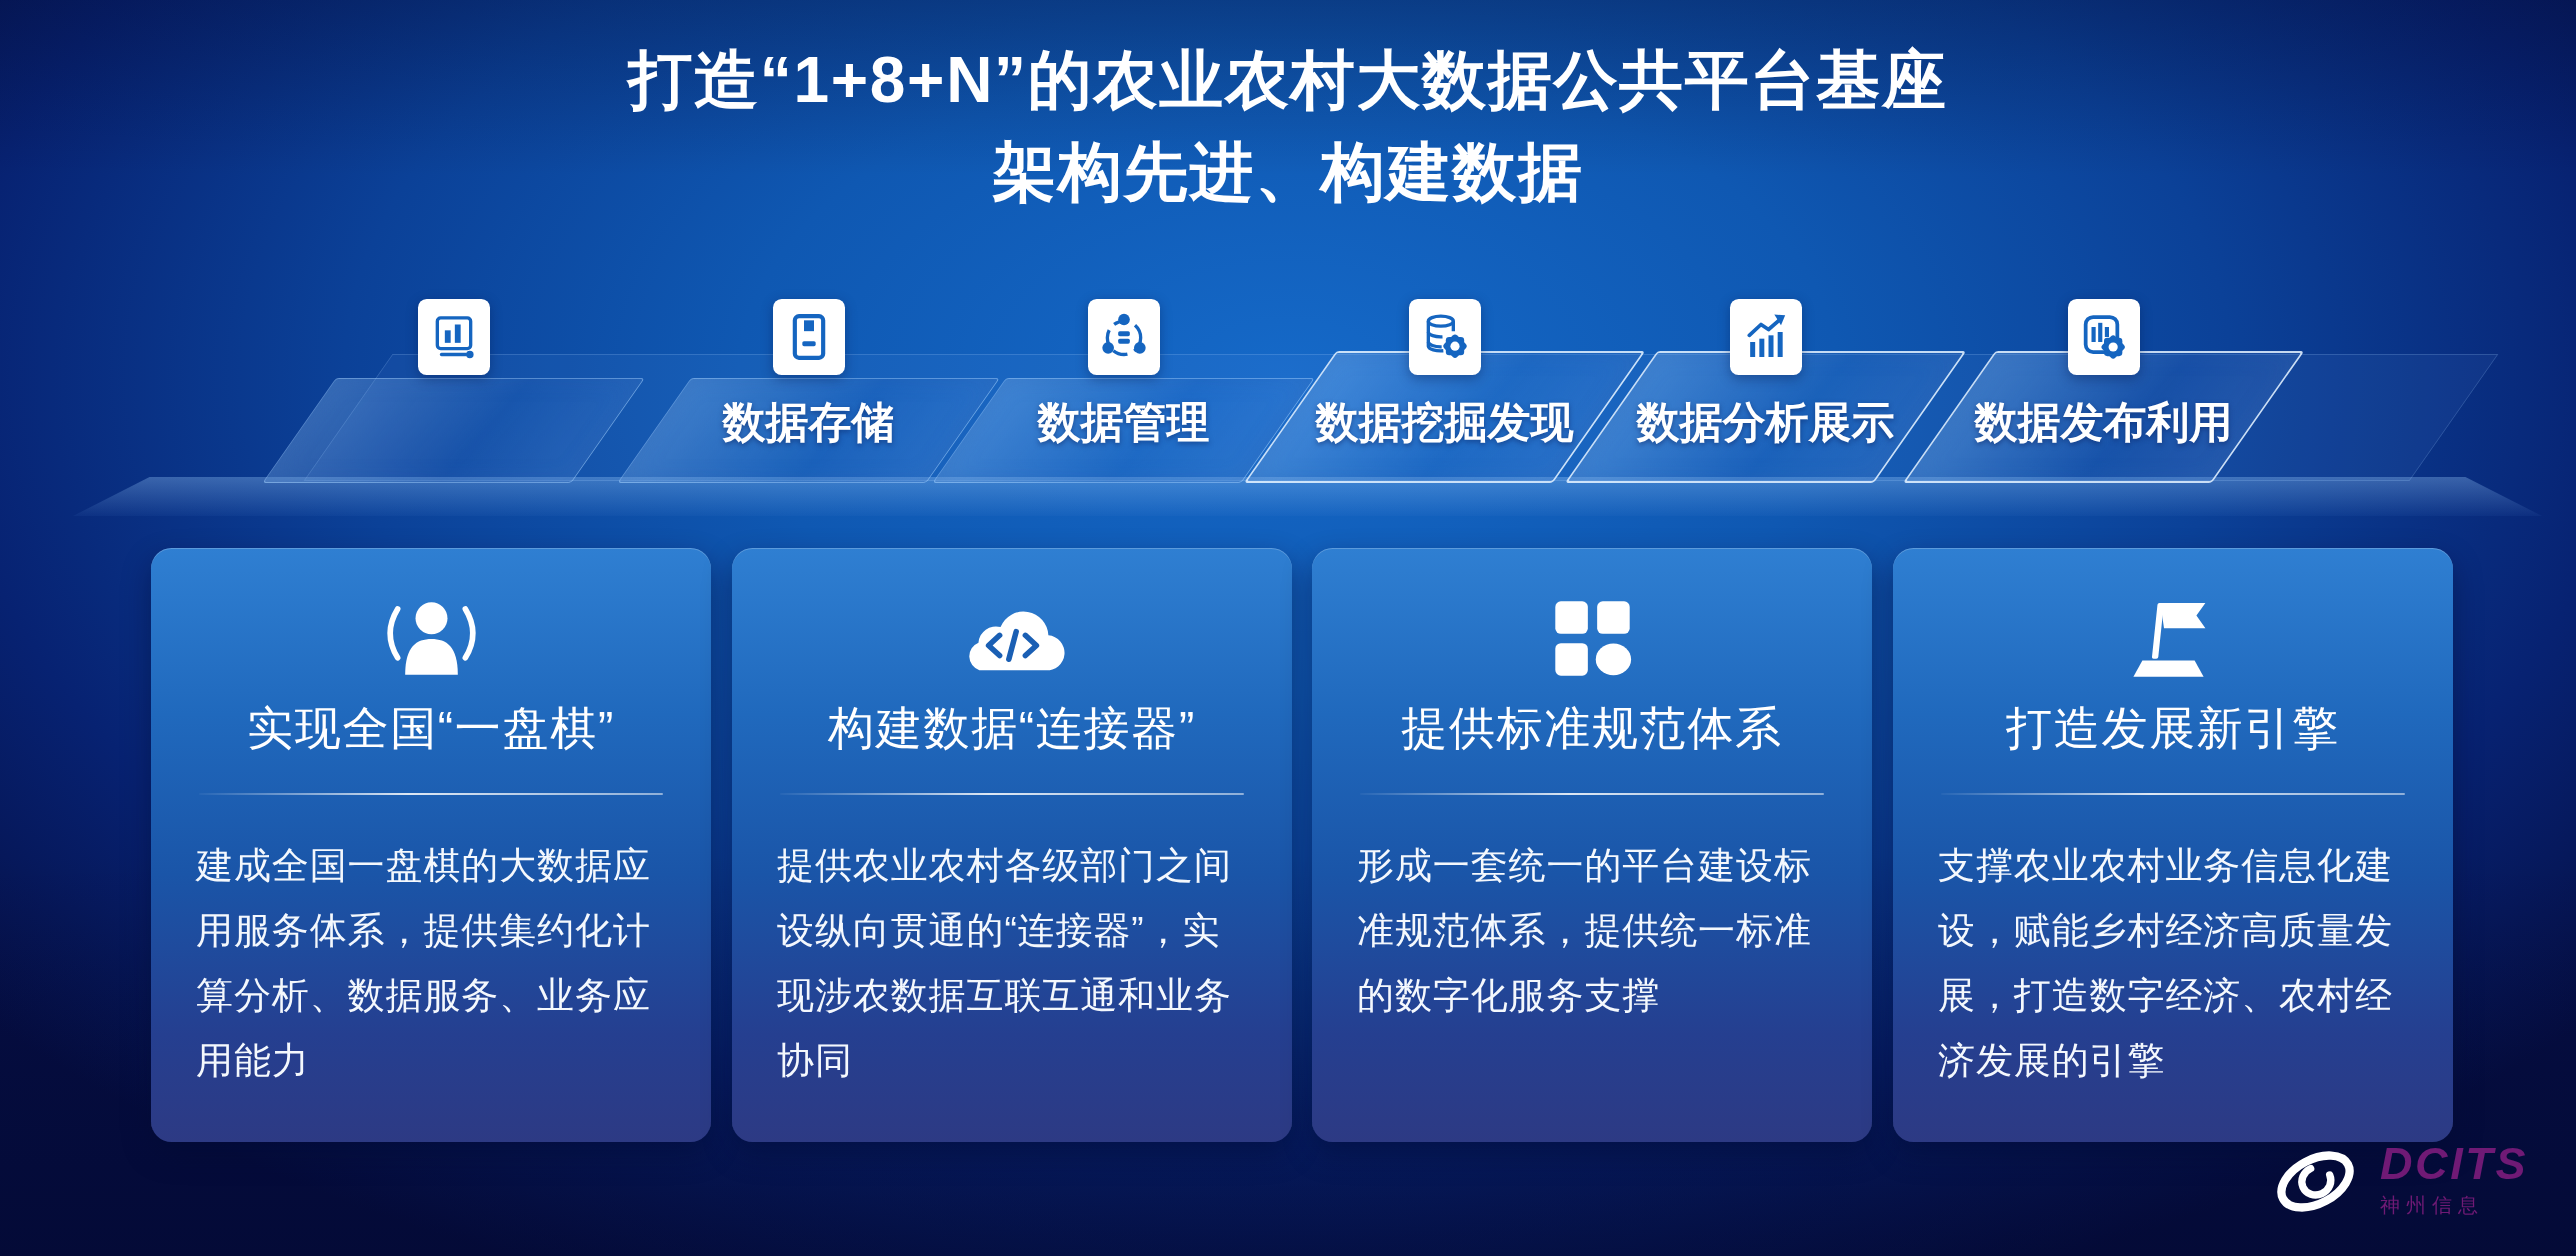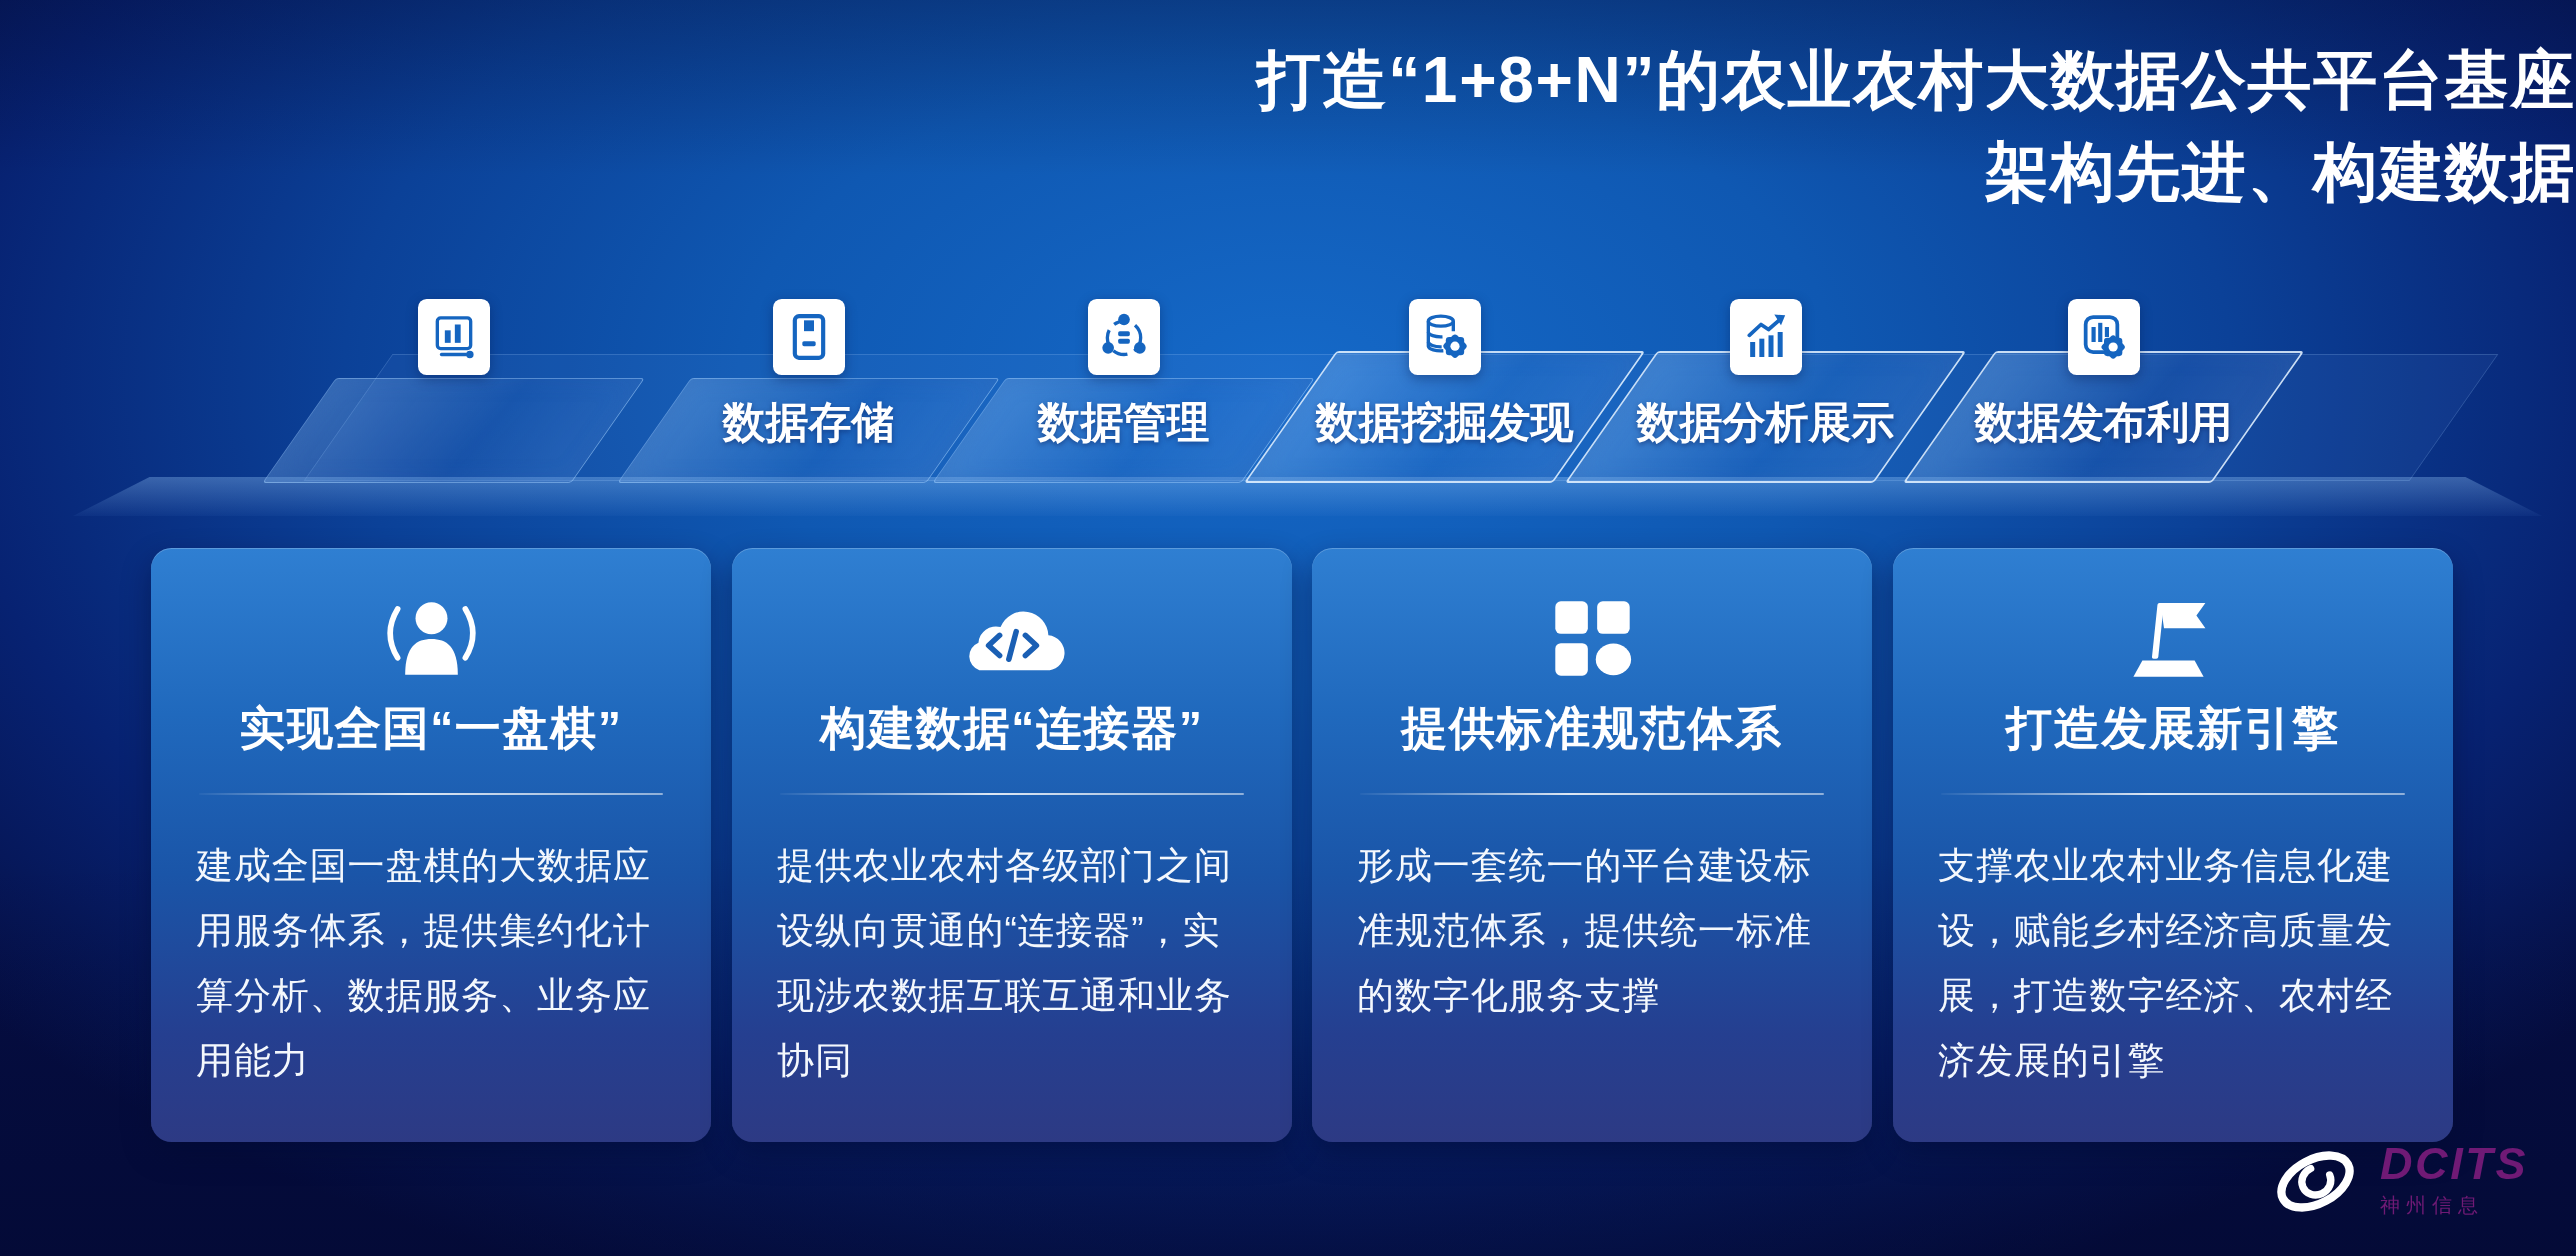--- a/index.html
+++ b/index.html
@@ -7,21 +7,21 @@
     width:2576px;height:1256px;position:relative;overflow:hidden;
     font-family:"Liberation Sans","DejaVu Sans",sans-serif;
     background:
       radial-gradient(ellipse 1717px 987px at 50% 30%,
         #1569c8 0%, #0f58b2 32%, #0b4198 55%, #072272 78%, #050e44 100%);
   }
   .bg-vignette{position:absolute;inset:0;pointer-events:none;
     background:linear-gradient(180deg, rgba(2,6,40,.28) 0%, rgba(0,0,0,0) 14%,
       rgba(0,0,0,0) 68%, rgba(2,4,34,.38) 100%);}
   
-  .title{position:absolute;top:34px;left:0;width:100%;text-align:right;
+  .title{position:absolute;top:34px;left:0;width:100%;text-align:center;
     color:#fff;font-weight:bold;font-size:64px;line-height:92px;letter-spacing:1.7px;}
   
   .stage-back{position:absolute;left:348px;top:354px;width:2104px;height:125px;
     transform:skewX(-35deg);background:rgba(100,160,230,.09);
     border:0.9px solid rgba(170,210,255,.20);}
   .stage{position:absolute;left:73px;top:477px;width:2469px;height:39px;
     clip-path:polygon(3.1% 0,96.9% 0,100% 100%,0 100%);
     background:linear-gradient(180deg, rgba(150,198,248,.35), rgba(80,132,212,.07));}
   .band-item{position:absolute;top:289px;width:309px;height:196px;}
   .band-item .glass{position:absolute;left:0;right:0;top:89px;bottom:1.7px;
@@ -34,21 +34,21 @@
     width:72px;height:76px;background:#fff;border-radius:8.6px;
     display:flex;align-items:center;justify-content:center;color:#1565c0;
     box-shadow:0 3.4px 12px rgba(5,20,70,.35);}
   .band-label{position:absolute;top:105px;left:-52px;right:-52px;text-align:center;
     font-size:43px;font-weight:bold;color:#fff;text-shadow:0 1.7px 5.2px rgba(10,30,90,.5);}
   
   .card{position:absolute;top:548px;width:560px;height:594px;border-radius:20.6px;
     background:linear-gradient(180deg,#2f7fd2 0%,#2069bd 28%,#1a55a8 55%,#253f90 82%,#2d3a84 100%);
     box-shadow:0 0.9px 0 rgba(255,255,255,.22) inset, 0 12px 29px rgba(3,10,50,.45);}
   .card-icon{height:105px;margin-top:38px;display:flex;align-items:center;justify-content:center;color:#fff;}
-  .card-title{margin-top:6.9px;text-align:center;color:#fff;font-weight:bold;
+  .card-title{margin-top:6.9px;text-align:center;color:#fff;font-weight:normal;
     font-size:46px;letter-spacing:1.7px;}
   .card-divider{margin:33px auto 0;width:464px;height:2.6px;border-radius:1.7px;
     background:linear-gradient(90deg, rgba(255,255,255,.04), rgba(255,255,255,.85) 45%, rgba(255,255,255,.5) 100%);}
   .card-body{margin:38px 45px 0;color:#f4f8fd;font-size:37px;line-height:65px;
     letter-spacing:0.9px;text-align:left;}
   
   .logo{position:absolute;right:48px;bottom:33px;display:flex;align-items:center;gap:13.7px;color:#701a75;}
   .logo-text .brand{font-size:45px;font-weight:bold;font-style:italic;letter-spacing:2.6px;line-height:46px;}
   .logo-text .company{font-size:20px;letter-spacing:6px;line-height:36px;}
   svg{display:block;}

